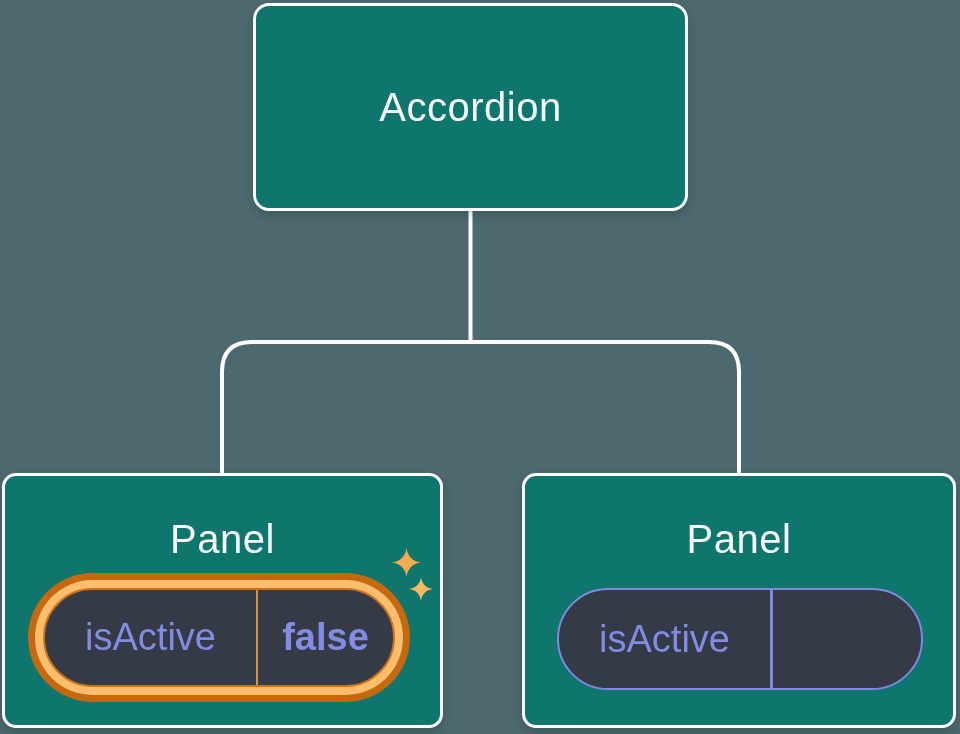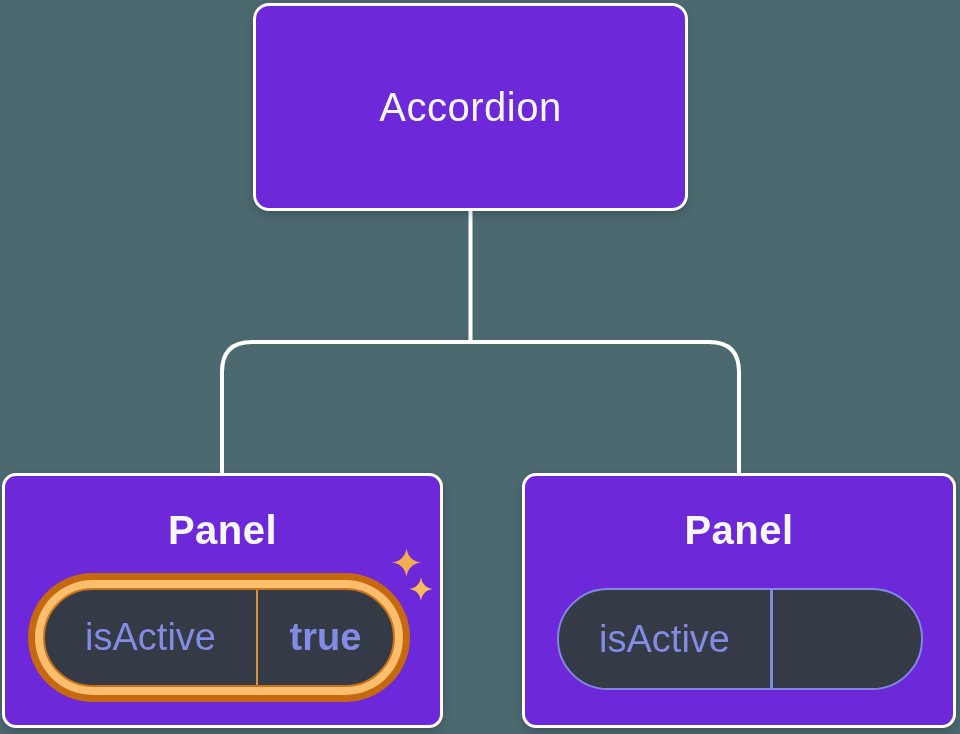--- a/index.html
+++ b/index.html
@@ -15,21 +15,21 @@
     overflow: hidden;
   }
   .connectors {
     position: absolute;
     left: 0; top: 0;
     width: 960px; height: 734px;
     pointer-events: none;
   }
   .node {
     position: absolute;
-    background: #6d28d9;
+    background: #0f766e;
     border: 3px solid #FFFFFF;
     box-sizing: border-box;
     box-shadow: 0 4px 10px rgba(0,0,0,0.18);
     color: #F6F7F9;
   }
   .node.root {
     left: 253px; top: 3px;
     width: 435px; height: 208px;
     border-radius: 16px;
     display: flex;
@@ -42,24 +42,24 @@
     letter-spacing: 0.5px;
   }
   .node.panel {
     top: 473px;
     height: 255px;
     border-radius: 14px;
   }
   .node.panel-left  { left: 2px;   width: 441px; }
   .node.panel-right { left: 522px; width: 434px; }
   .panel-title {
-    margin-top: 32px;
+    margin-top: 41px;
     text-align: center;
     font-size: 40px;
-    font-weight: 700;
+    font-weight: 400;
     letter-spacing: 0.5px;
   }
   .pill {
     position: absolute;
     box-sizing: content-box;
     border-radius: 999px;
     display: flex;
     align-items: stretch;
     overflow: hidden;
     color: #838CE4;
@@ -114,21 +114,21 @@
 
   <div class="node root">
     <span class="root-label">Accordion</span>
   </div>
 
   <div class="node panel panel-left">
     <div class="panel-title">Panel</div>
     <div class="pill pill-active">
       <div class="cell name">isActive</div>
       <div class="divider"></div>
-      <div class="cell value">true</div>
+      <div class="cell value">false</div>
     </div>
   </div>
 
   <div class="node panel panel-right">
     <div class="panel-title">Panel</div>
     <div class="pill pill-plain">
       <div class="cell name">isActive</div>
       <div class="divider"></div>
     </div>
   </div>

